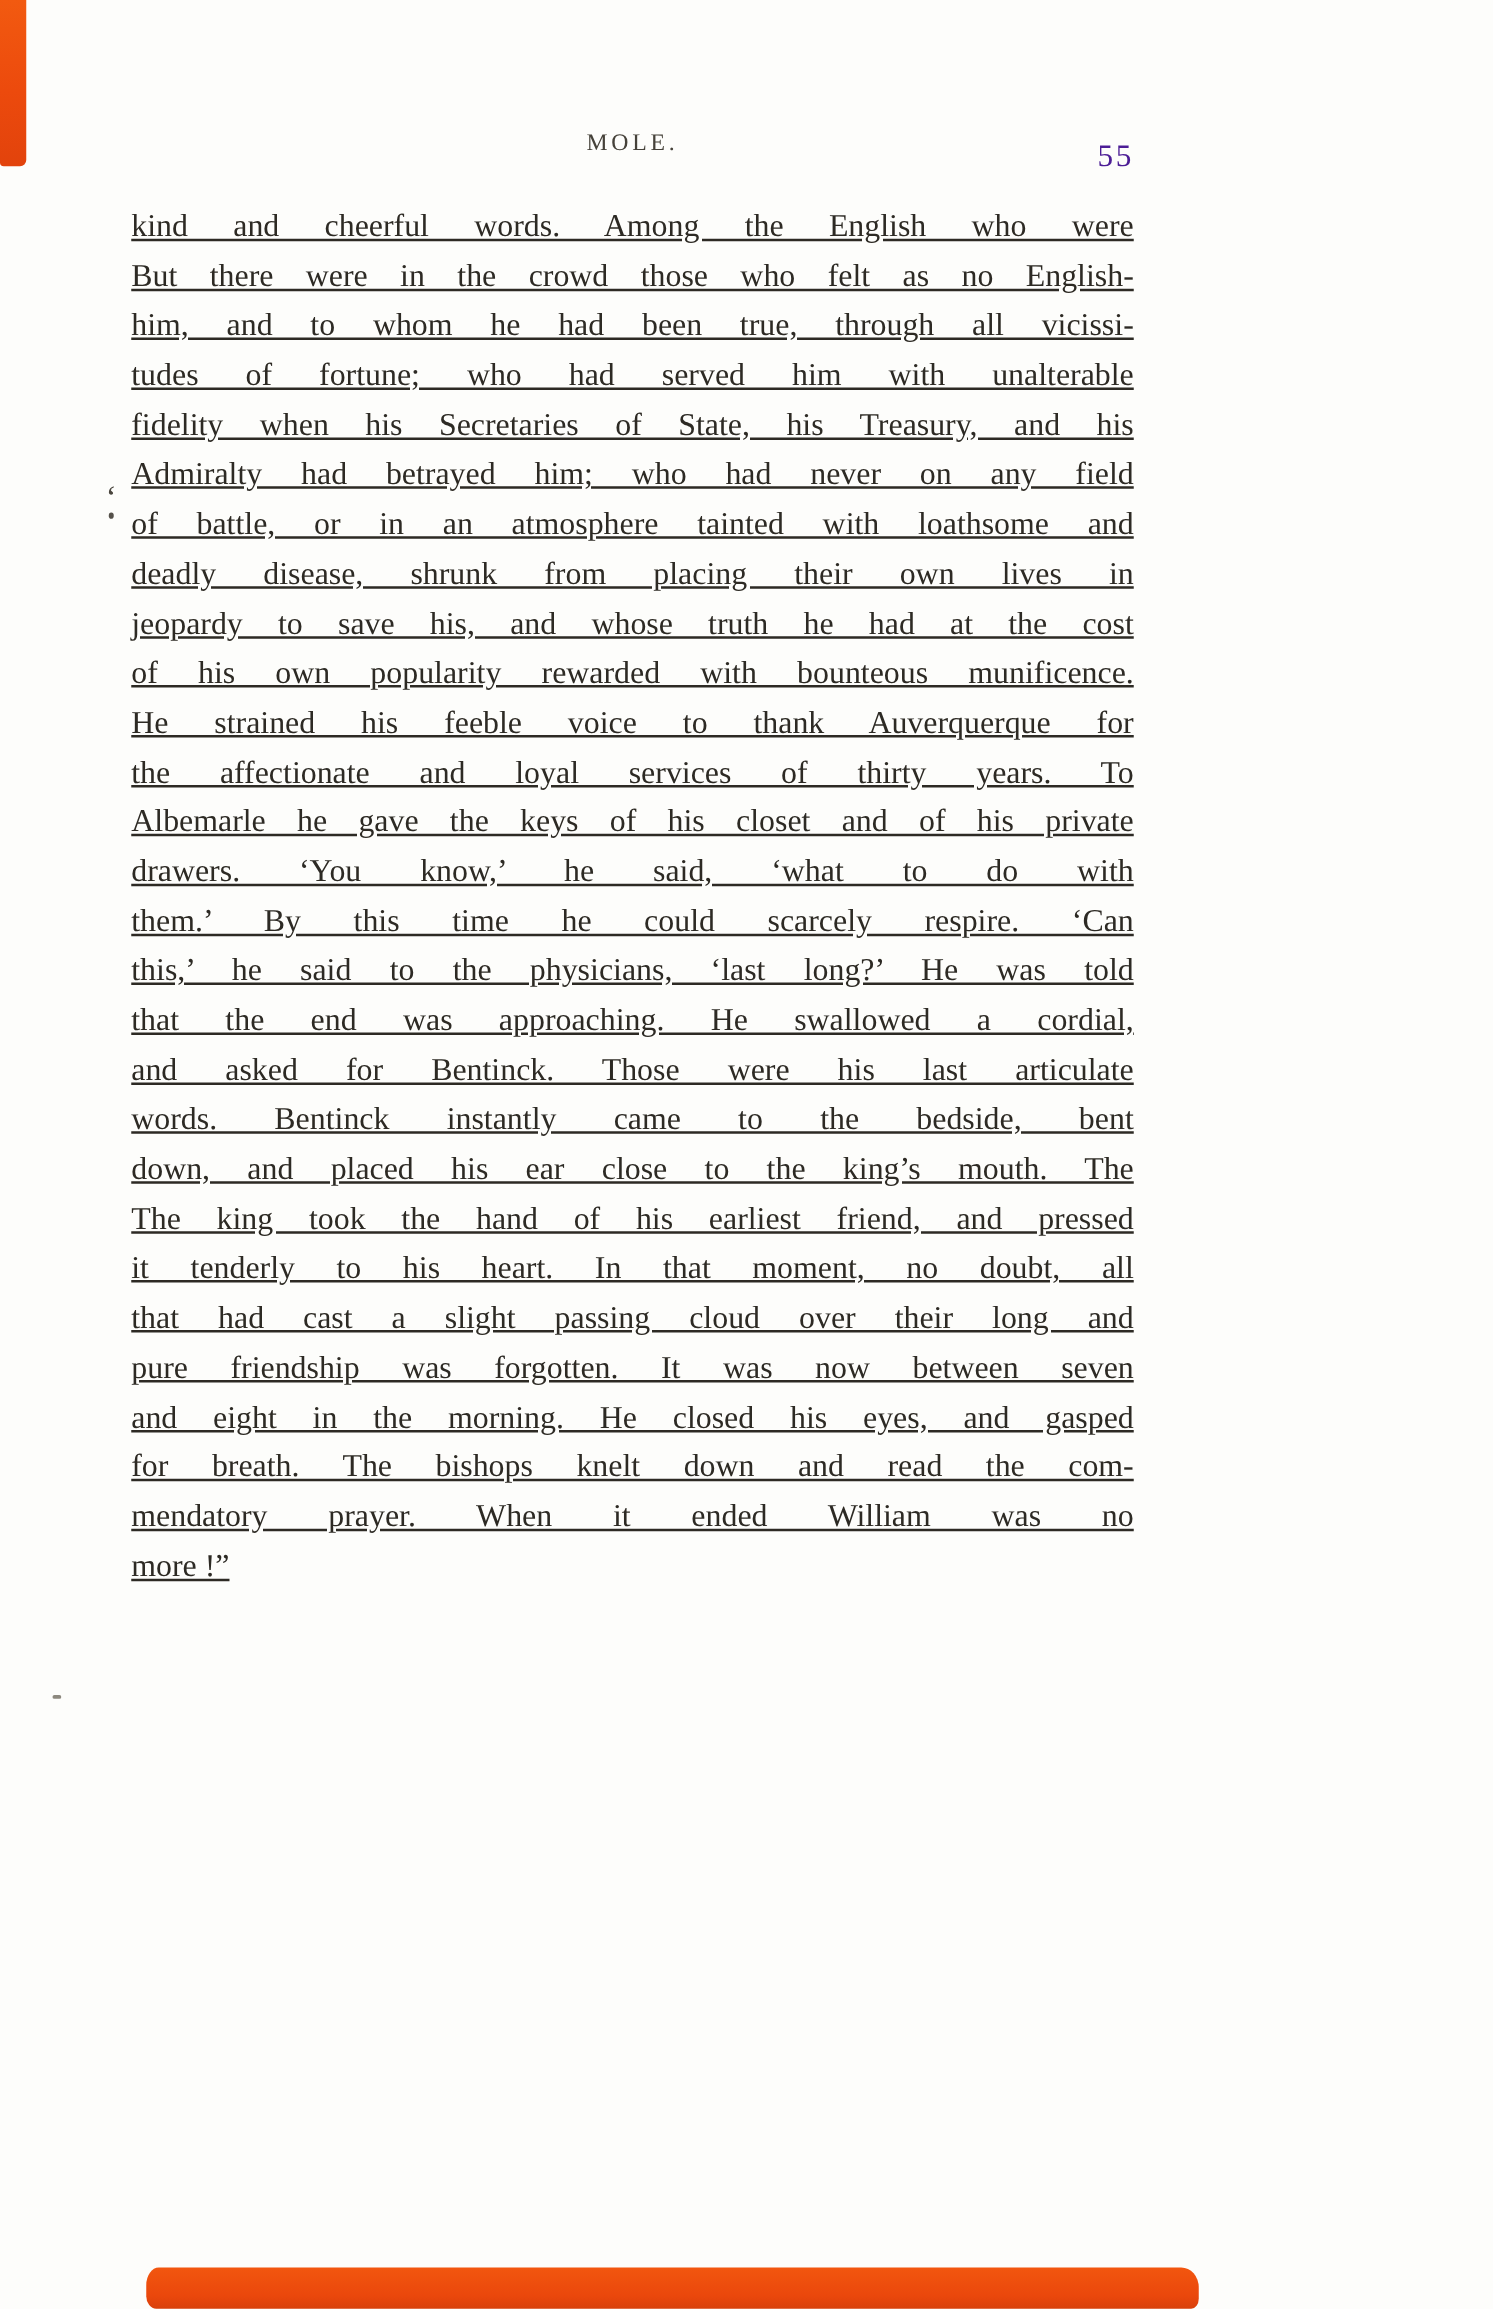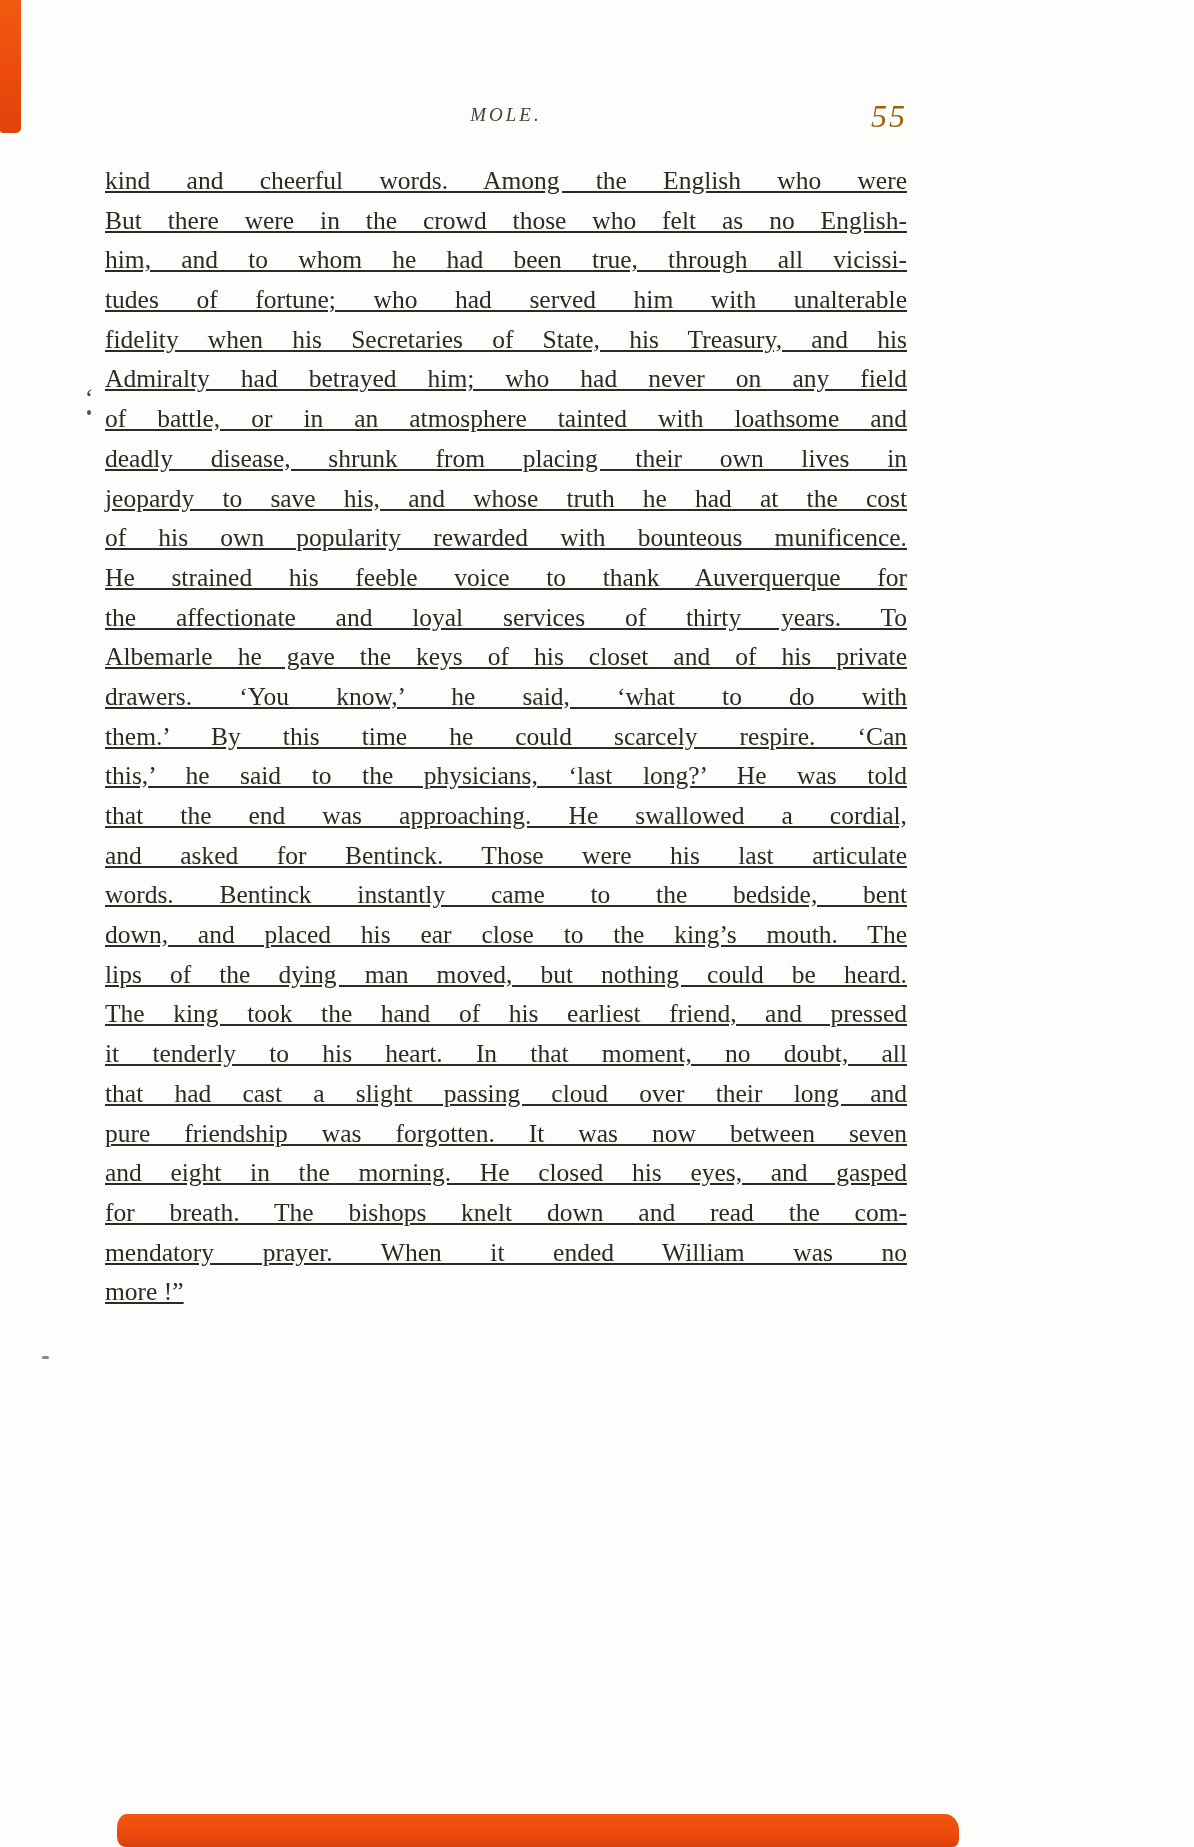--- a/index.html
+++ b/index.html
@@ -36,39 +36,38 @@
     border-radius: 10px 14px 6px 8px / 14px 16px 8px 10px;
   }
 
   
   .page-header {
     position: absolute;
     left: 105px;
     top: 98px;
     width: 802px;
     height: 36px;
-    font-style: italic;
   }
   .running-title {
     position: absolute;
     left: 0;
     right: 0;
     top: 6px;
     text-align: center;
     font-size: 19px;
     letter-spacing: 3px;
     color: #46423a;
   }
   .page-number {
     position: absolute;
     right: 0;
-    top: 0;
-    font-size: 32px;
+    top: 14px;
+    font-size: 25px;
     letter-spacing: 2px;
-    color: #a16207;
+    color: #4c1d95;
   }
 
   
   .body-text {
     position: absolute;
     left: 105px;
     top: 161px;
     width: 802px;
     font-size: 25.5px;
     line-height: 39.7px;
@@ -144,21 +143,20 @@
     <div class="text-line">He strained his feeble voice to thank Auverquerque for</div>
     <div class="text-line">the affectionate and loyal services of thirty years.  To</div>
     <div class="text-line">Albemarle he gave the keys of his closet and of his private</div>
     <div class="text-line">drawers.  ‘You know,’ he said, ‘what to do with</div>
     <div class="text-line">them.’  By this time he could scarcely respire.  ‘Can</div>
     <div class="text-line">this,’ he said to the physicians, ‘last long?’  He was told</div>
     <div class="text-line">that the end was approaching.  He swallowed a cordial,</div>
     <div class="text-line">and asked for Bentinck.  Those were his last articulate</div>
     <div class="text-line">words.  Bentinck instantly came to the bedside, bent</div>
     <div class="text-line">down, and placed his ear close to the king’s mouth.  The</div>
-    <div class="text-line">lips of the dying man moved, but nothing could be heard.</div>
     <div class="text-line">The king took the hand of his earliest friend, and pressed</div>
     <div class="text-line">it tenderly to his heart.  In that moment, no doubt, all</div>
     <div class="text-line">that had cast a slight passing cloud over their long and</div>
     <div class="text-line">pure friendship was forgotten.  It was now between seven</div>
     <div class="text-line">and eight in the morning.  He closed his eyes, and gasped</div>
     <div class="text-line">for breath.  The bishops knelt down and read the com-</div>
     <div class="text-line">mendatory prayer.  When it ended William was no</div>
     <div class="text-line last-line">more !”</div>
   </div>
 

